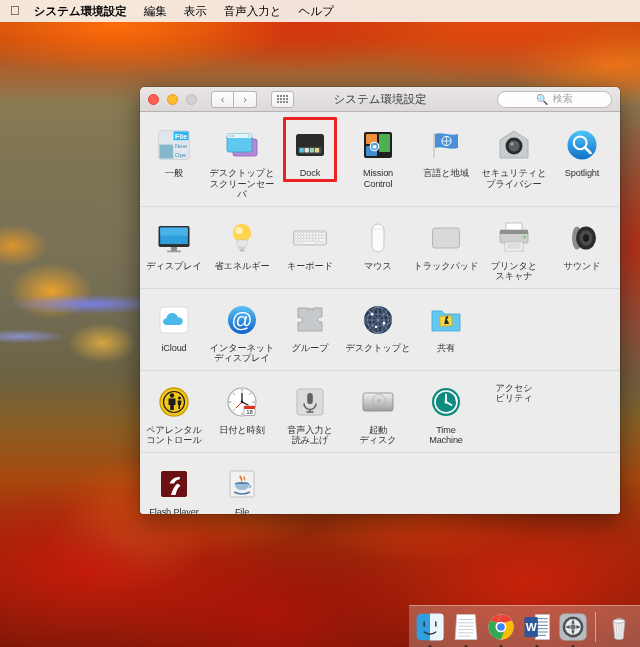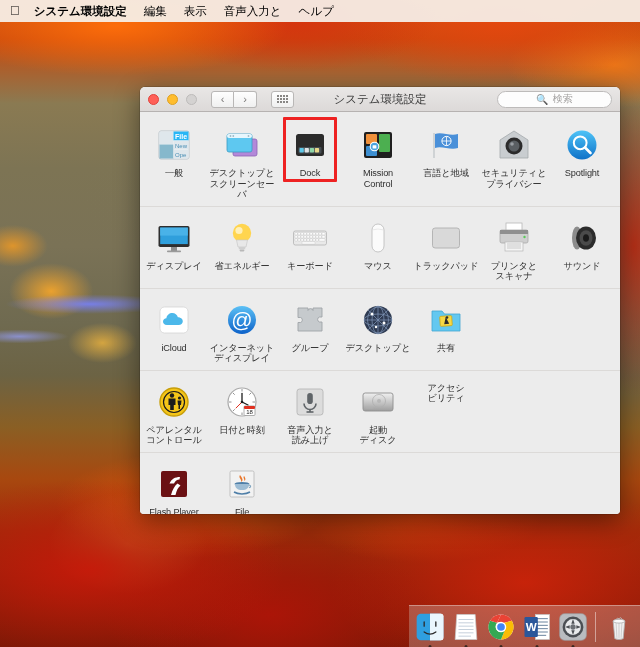--- a/index.html
+++ b/index.html
@@ -700,20 +700,34 @@
               <rect x="3" y="9" width="30" height="18" rx="2.2" fill="url(#sdg)" stroke="#8e8e8e" stroke-width="0.9"></rect>
               <circle cx="19" cy="17" r="6.5" fill="none" stroke="#aeaeae" stroke-width="0.8"></circle>
               <circle cx="19" cy="17" r="2" fill="#b8b8b8"></circle>
               <rect x="5.5" y="23" width="8" height="1.6" rx="0.7" fill="#b0b0b0"></rect>
             </svg>
           </div>
           <div class="lbl" style="white-space:pre-line">起動
 ディスク</div>
         </div>
 
+        <div class="pref-item">
+          <div class="icon">
+            <svg class="ic" viewBox="0 0 36 36">
+              <circle cx="18" cy="18" r="14" fill="#0f8a7e"></circle>
+              <circle cx="18" cy="18" r="11" fill="none" stroke="#ffffff" stroke-width="1.6"></circle>
+              <path d="M18 18 V10.5" stroke="#ffffff" stroke-width="1.8" stroke-linecap="round"></path>
+              <path d="M18 18 L23.5 21" stroke="#ffffff" stroke-width="1.8" stroke-linecap="round"></path>
+              <path d="M27 11 A11 11 0 0 1 28.5 17" stroke="#ffffff" stroke-width="1.6" fill="none" stroke-linecap="round"></path>
+              <circle cx="18" cy="18" r="1.5" fill="#ffffff"></circle>
+            </svg>
+          </div>
+          <div class="lbl" style="white-space:pre-line">Time
+Machine</div>
+        </div>
 
         <div class="pref-item">
 
           <div class="lbl" style="white-space:pre-line">アクセシ
 ビリティ</div>
         </div>
       </div>
 
       <div class="prefs-row last">
 

